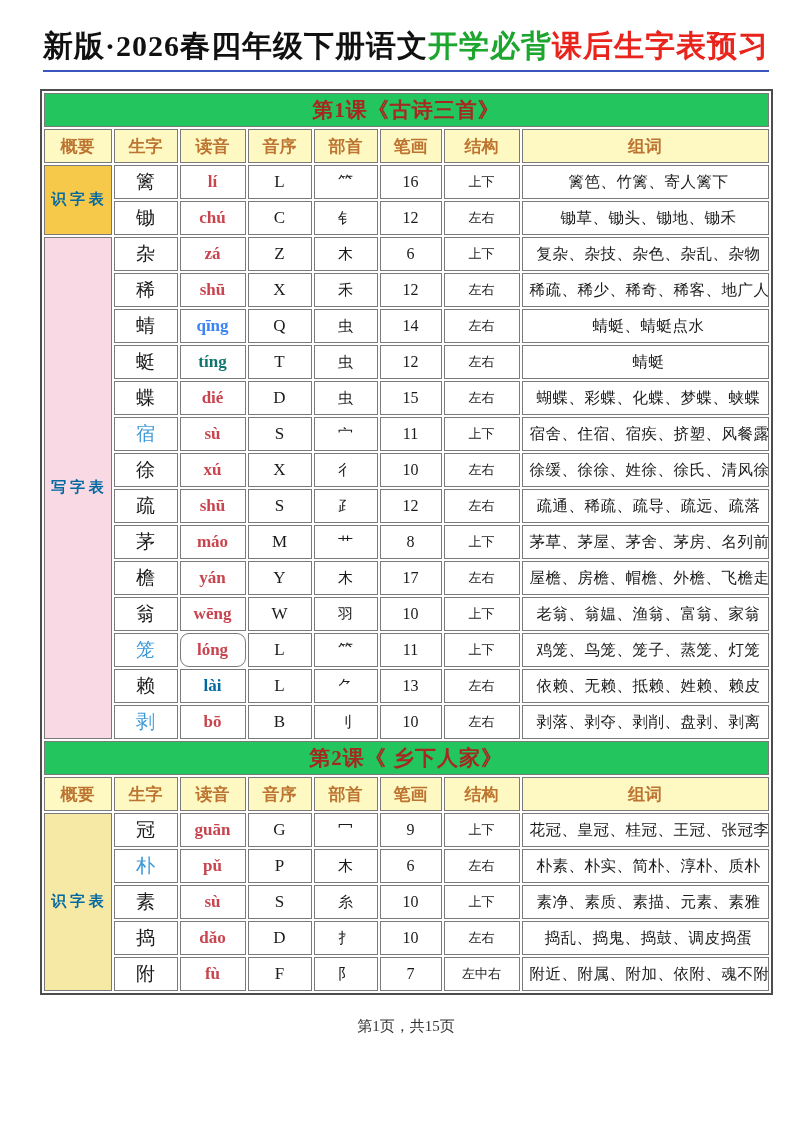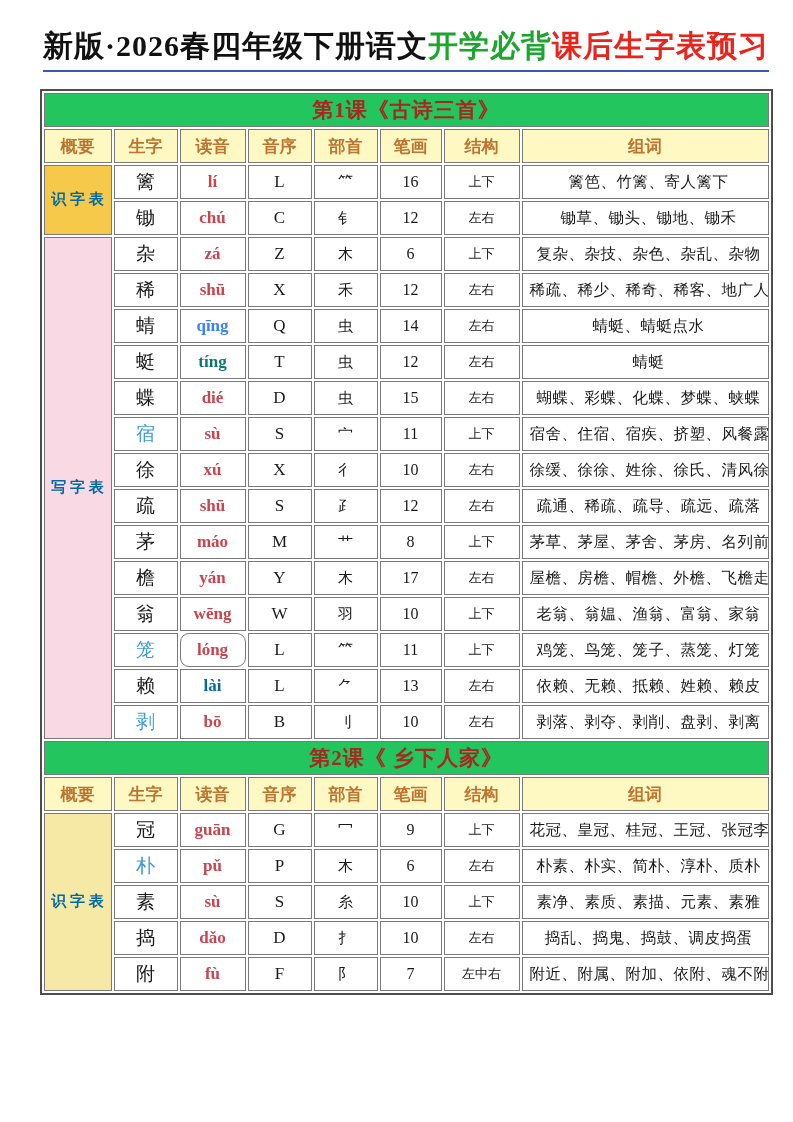--- a/index.html
+++ b/index.html
@@ -336,14 +336,15 @@
           <td class="pinyin-cell" style="color: rgb(200, 68, 78);">fù</td>
           <td class="initial-cell">F</td>
           <td class="radical-cell">阝</td>
           <td class="strokes-cell">7</td>
           <td class="structure-cell">左中右</td>
           <td class="words-cell">附近、附属、附加、依附、魂不附体</td>
         </tr>
       </tbody>
   </table>
 
+  <div class="footer">第1页，共15页</div>
 
 </div>
 
 </body></html>

